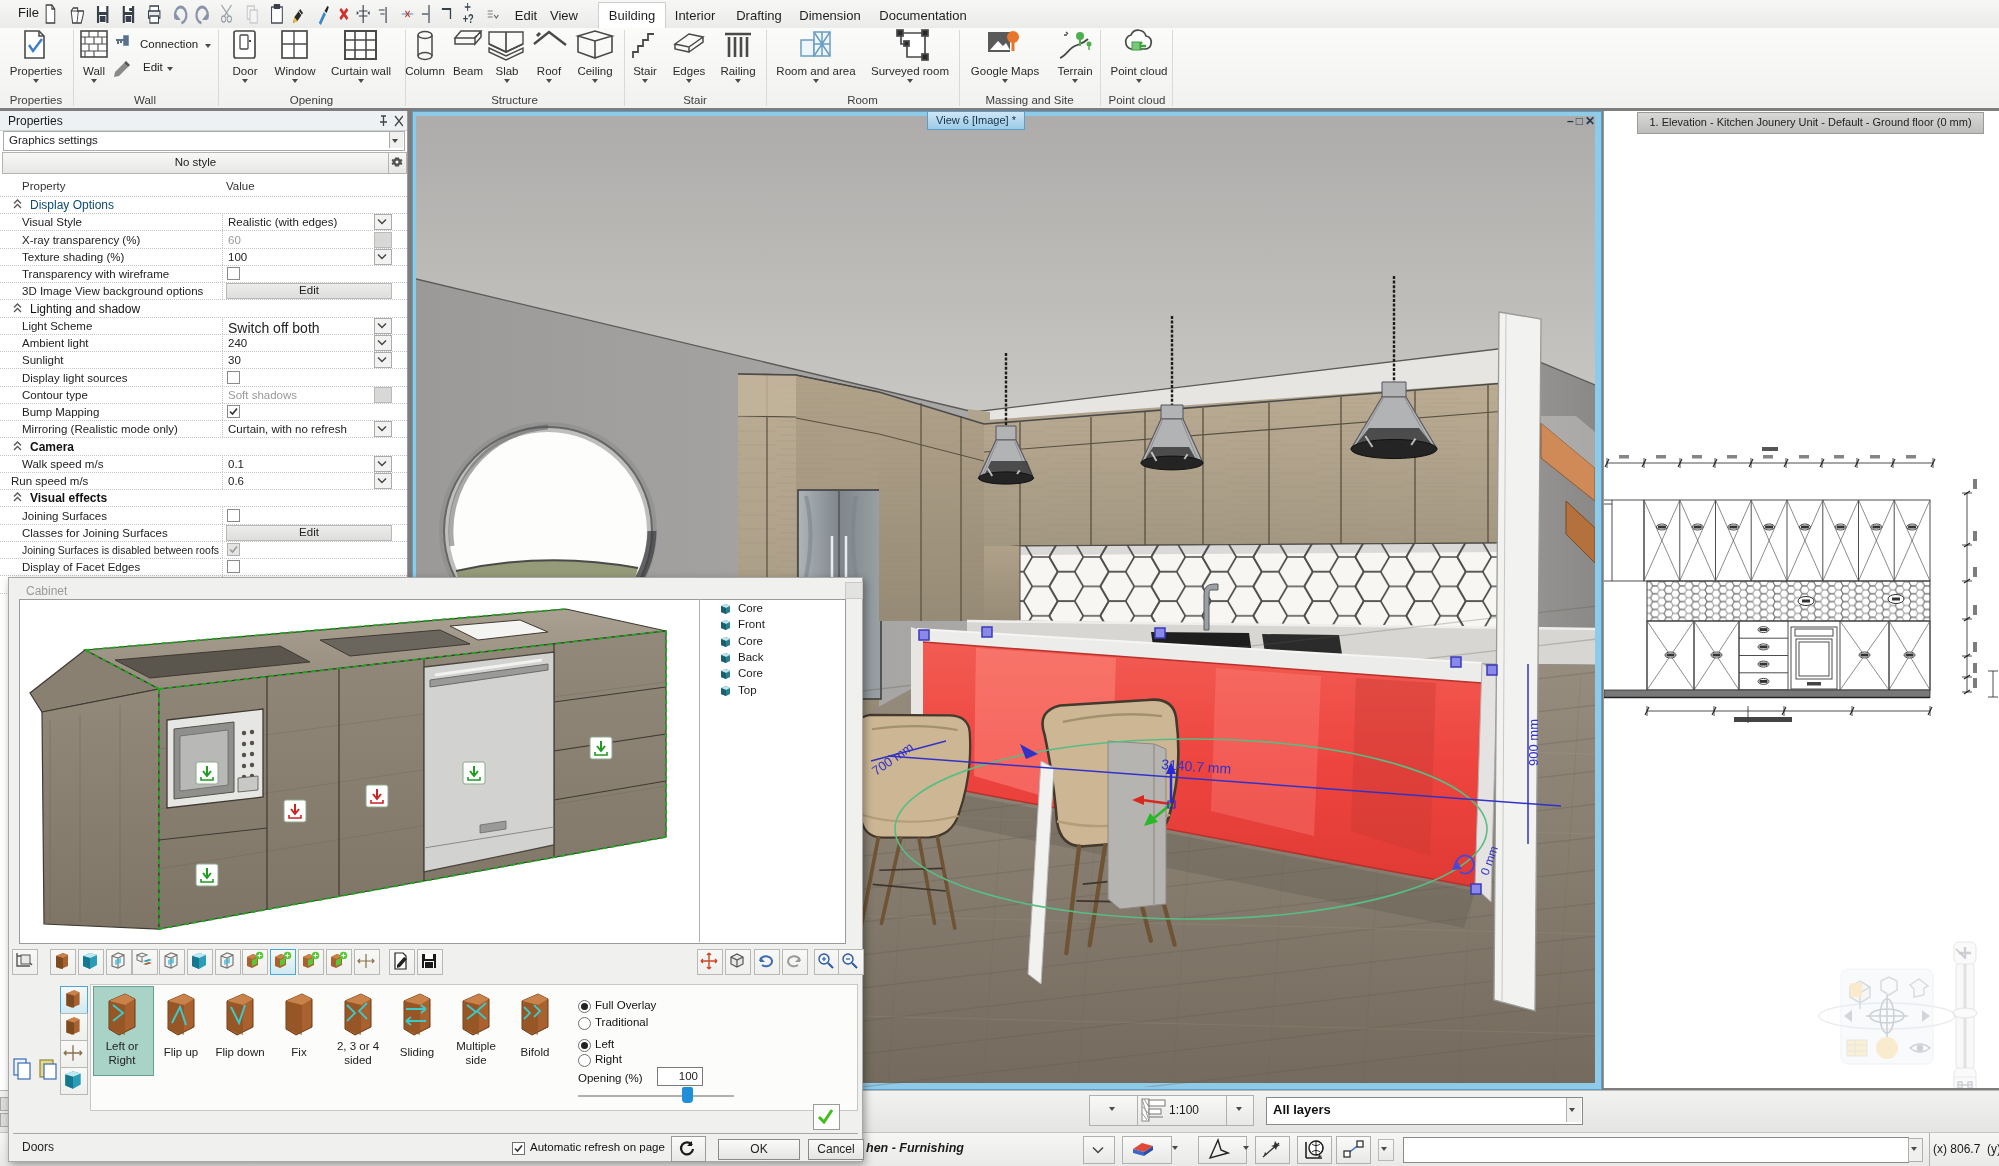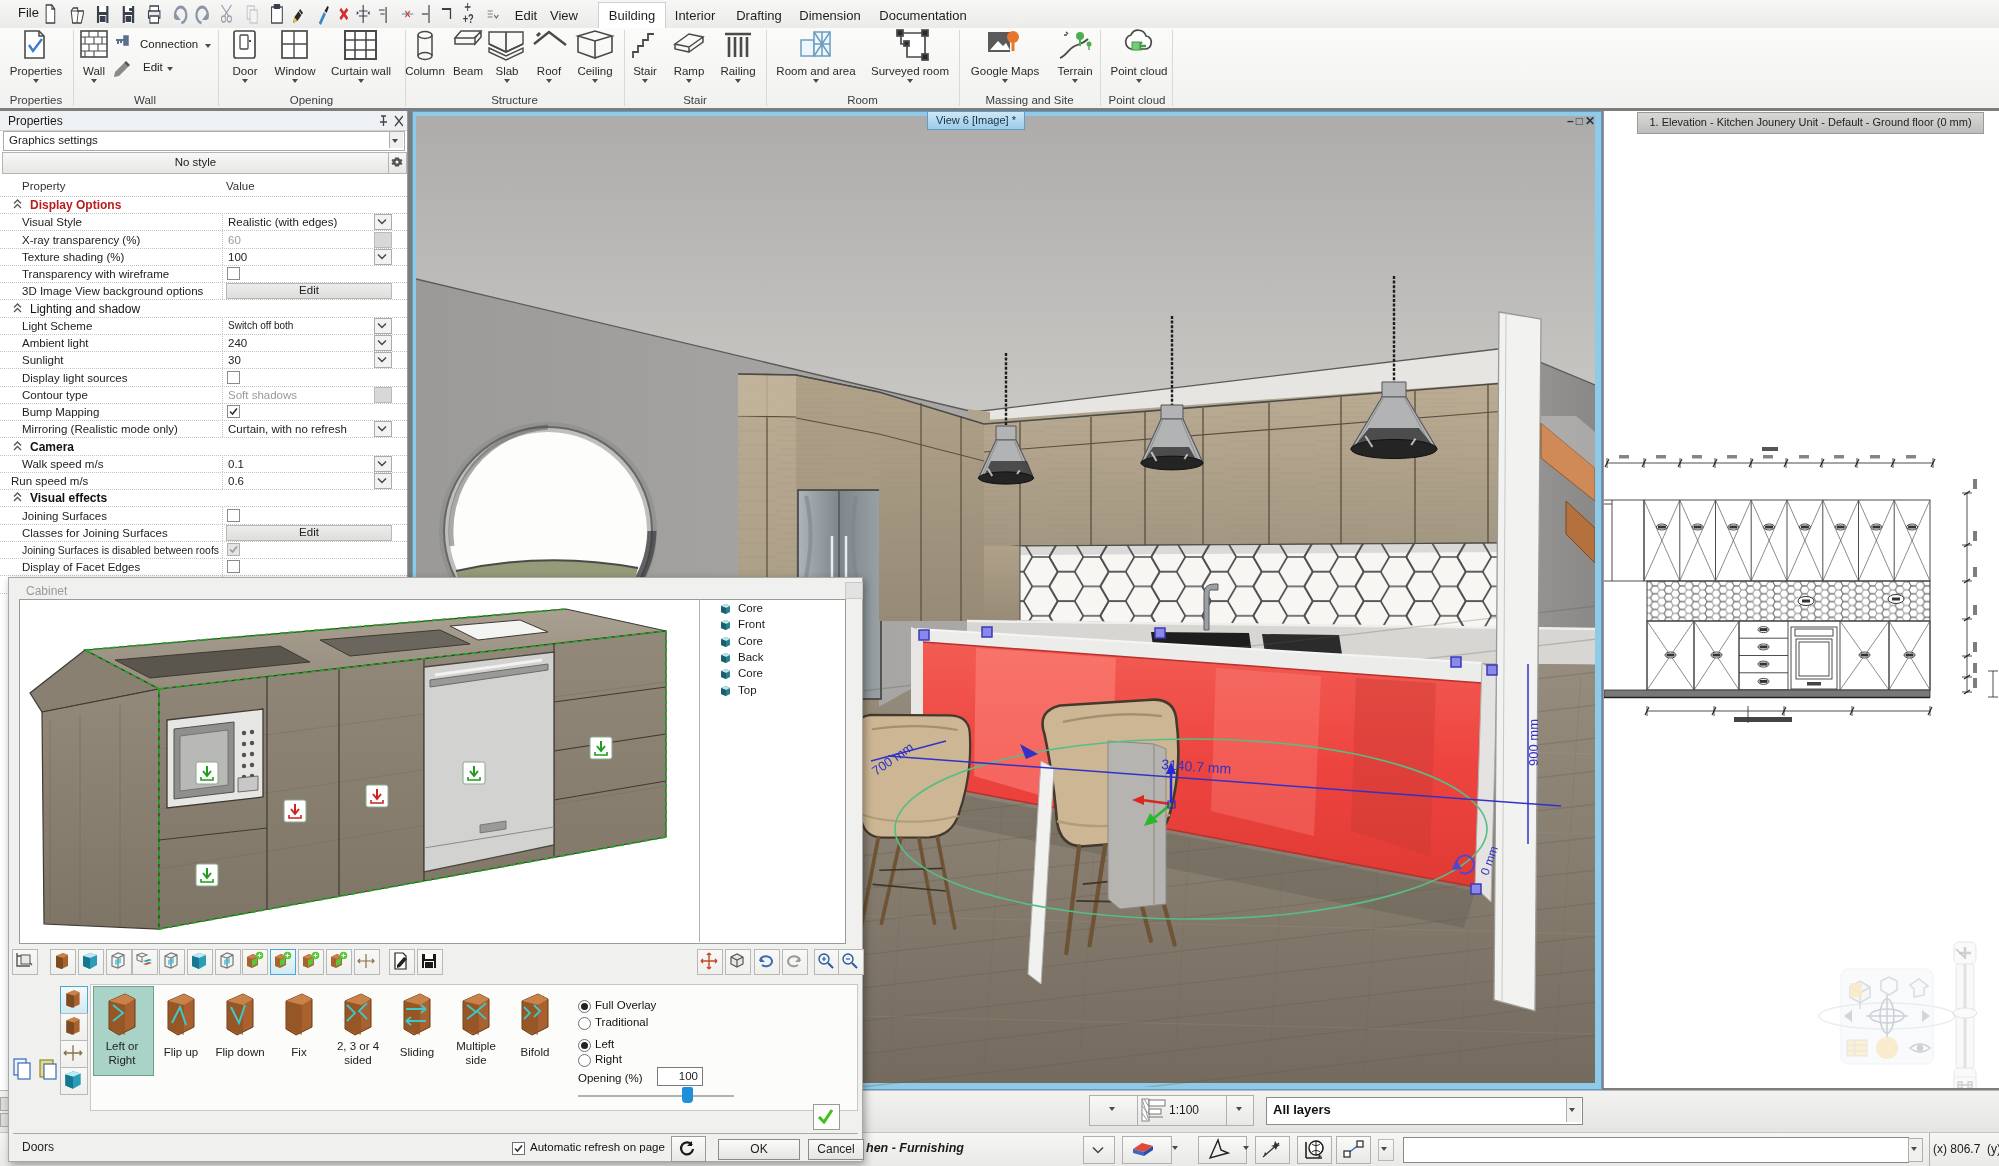--- a/index.html
+++ b/index.html
@@ -125,21 +125,21 @@
 <div class="blbl" style="left:59px;width:70px">Wall</div>
 <div class="blbl" style="left:210px;width:70px">Door</div>
 <div class="blbl" style="left:260px;width:70px">Window</div>
 <div class="blbl" style="left:326px;width:70px">Curtain wall</div>
 <div class="blbl" style="left:390px;width:70px">Column</div>
 <div class="blbl" style="left:433px;width:70px">Beam</div>
 <div class="blbl" style="left:472px;width:70px">Slab</div>
 <div class="blbl" style="left:514px;width:70px">Roof</div>
 <div class="blbl" style="left:560px;width:70px">Ceiling</div>
 <div class="blbl" style="left:610px;width:70px">Stair</div>
-<div class="blbl" style="left:654px;width:70px">Ramp</div>
+<div class="blbl" style="left:654px;width:70px">Edges</div>
 <div class="blbl" style="left:703px;width:70px">Railing</div>
 <div class="blbl" style="left:773px;width:86px">Room and area</div>
 <div class="blbl" style="left:867px;width:86px">Surveyed room</div>
 <div class="blbl" style="left:967px;width:76px">Google Maps</div>
 <div class="blbl" style="left:1040px;width:70px">Terrain</div>
 <div class="blbl" style="left:1104px;width:70px">Point cloud</div>
 <div class="dar" style="left:33px;top:51px"></div>
     <div class="dar" style="left:91px;top:51px"></div>
 <div class="dar" style="left:242px;top:51px"></div>
     <div class="dar" style="left:292px;top:51px"></div>
@@ -276,21 +276,21 @@
 <div id="ptable">
       <div class="abs" style="left:0;top:64px;width:407px;height:21px;border-bottom:1px dotted #bebebe"></div>
 <div class="abs" style="left:22px;top:69px;font-size:11.5px;color:#333">Property</div>
 <div class="abs" style="left:226px;top:69px;font-size:11.5px;color:#333">Value</div>
 <div class="abs" style="left:0;top:85.0px;width:407px;height:17.25px;border-bottom:1px dotted #c4c4c4"></div>
 <div class="abs" style="left:13px;top:88.0px">
         <svg width="9" height="10" viewBox="0 0 9 10" stroke="#555" fill="none" stroke-width="1.3">
           <path d="M1 4.5L4.5 1L8 4.5M1 9L4.5 5.5L8 9"></path>
         </svg>
       </div>
-<div class="abs" style="left:30px;top:87.0px;font-size:12px;font-weight:bold;color:#b91c1c">Display Options</div>
+<div class="abs" style="left:30px;top:87.0px;font-size:12px;font-weight:normal;color:#0c4a6e">Display Options</div>
 <div class="abs" style="left:0;top:102.2px;width:407px;height:17.25px;border-bottom:1px dotted #c4c4c4"></div>
 <div class="abs" style="left:22px;top:105.2px;font-size:11.5px;color:#222;white-space:nowrap">Visual Style</div>
 <div class="abs" style="left:222px;top:102.2px;width:1px;height:17.25px;border-left:1px dotted #c4c4c4"></div>
 <div class="abs" style="left:228px;top:105.2px;font-size:11.5px;color:#222;white-space:nowrap">Realistic (with edges)</div>
 <div class="abs" style="left:374px;top:103.2px;width:16px;height:14.2px;background:#f2f2f0;border:1px solid #ababab"></div>
 <svg class="abs" style="left:377px;top:107.2px" width="10" height="7" viewBox="0 0 10 7" fill="none" stroke="#444" stroke-width="1.4">
         <path d="M1 1.5L5 5.5L9 1.5"></path>
       </svg>
 <div class="abs" style="left:0;top:119.5px;width:407px;height:17.25px;border-bottom:1px dotted #c4c4c4"></div>
 <div class="abs" style="left:22px;top:122.5px;font-size:11.5px;color:#222;white-space:nowrap">X-ray transparency (%)</div>
@@ -316,21 +316,21 @@
 <div class="abs" style="left:0;top:188.5px;width:407px;height:17.25px;border-bottom:1px dotted #c4c4c4"></div>
 <div class="abs" style="left:13px;top:191.5px">
         <svg width="9" height="10" viewBox="0 0 9 10" stroke="#555" fill="none" stroke-width="1.3">
           <path d="M1 4.5L4.5 1L8 4.5M1 9L4.5 5.5L8 9"></path>
         </svg>
       </div>
 <div class="abs" style="left:30px;top:190.5px;font-size:12px;font-weight:normal;color:#111">Lighting and shadow</div>
 <div class="abs" style="left:0;top:205.8px;width:407px;height:17.25px;border-bottom:1px dotted #c4c4c4"></div>
 <div class="abs" style="left:22px;top:208.8px;font-size:11.5px;color:#222;white-space:nowrap">Light Scheme</div>
 <div class="abs" style="left:222px;top:205.8px;width:1px;height:17.25px;border-left:1px dotted #c4c4c4"></div>
-<div class="abs" style="left:228px;top:208.8px;font-size:10px;color:#222;white-space:nowrap">Switch off both</div>
+<div class="abs" style="left:228px;top:208.8px;font-size:14px;color:#222;white-space:nowrap">Switch off both</div>
 <div class="abs" style="left:374px;top:206.8px;width:16px;height:14.2px;background:#f2f2f0;border:1px solid #ababab"></div>
 <svg class="abs" style="left:377px;top:210.8px" width="10" height="7" viewBox="0 0 10 7" fill="none" stroke="#444" stroke-width="1.4">
         <path d="M1 1.5L5 5.5L9 1.5"></path>
       </svg>
 <div class="abs" style="left:0;top:223.0px;width:407px;height:17.25px;border-bottom:1px dotted #c4c4c4"></div>
 <div class="abs" style="left:22px;top:226.0px;font-size:11.5px;color:#222;white-space:nowrap">Ambient light</div>
 <div class="abs" style="left:222px;top:223.0px;width:1px;height:17.25px;border-left:1px dotted #c4c4c4"></div>
 <div class="abs" style="left:228px;top:226.0px;font-size:11.5px;color:#222;white-space:nowrap">240</div>
 <div class="abs" style="left:374px;top:224.0px;width:16px;height:14.2px;background:#f2f2f0;border:1px solid #ababab"></div>
 <svg class="abs" style="left:377px;top:228.0px" width="10" height="7" viewBox="0 0 10 7" fill="none" stroke="#444" stroke-width="1.4">

